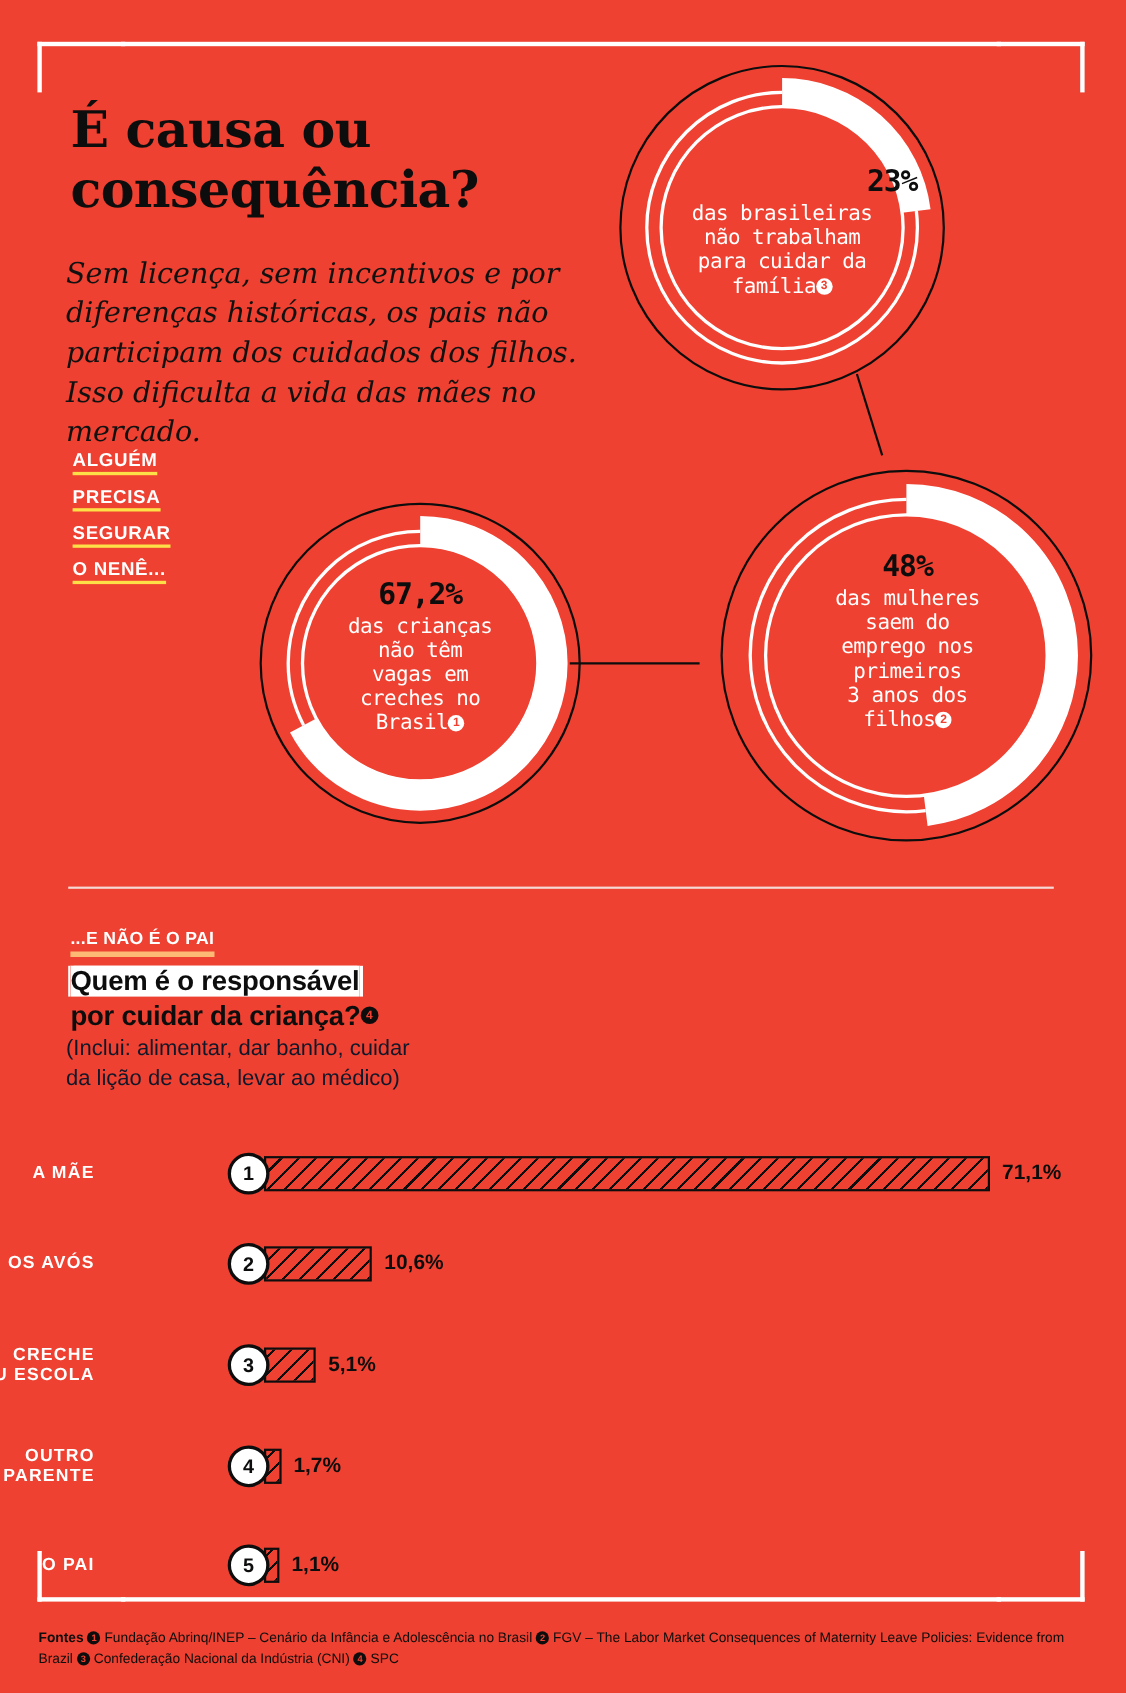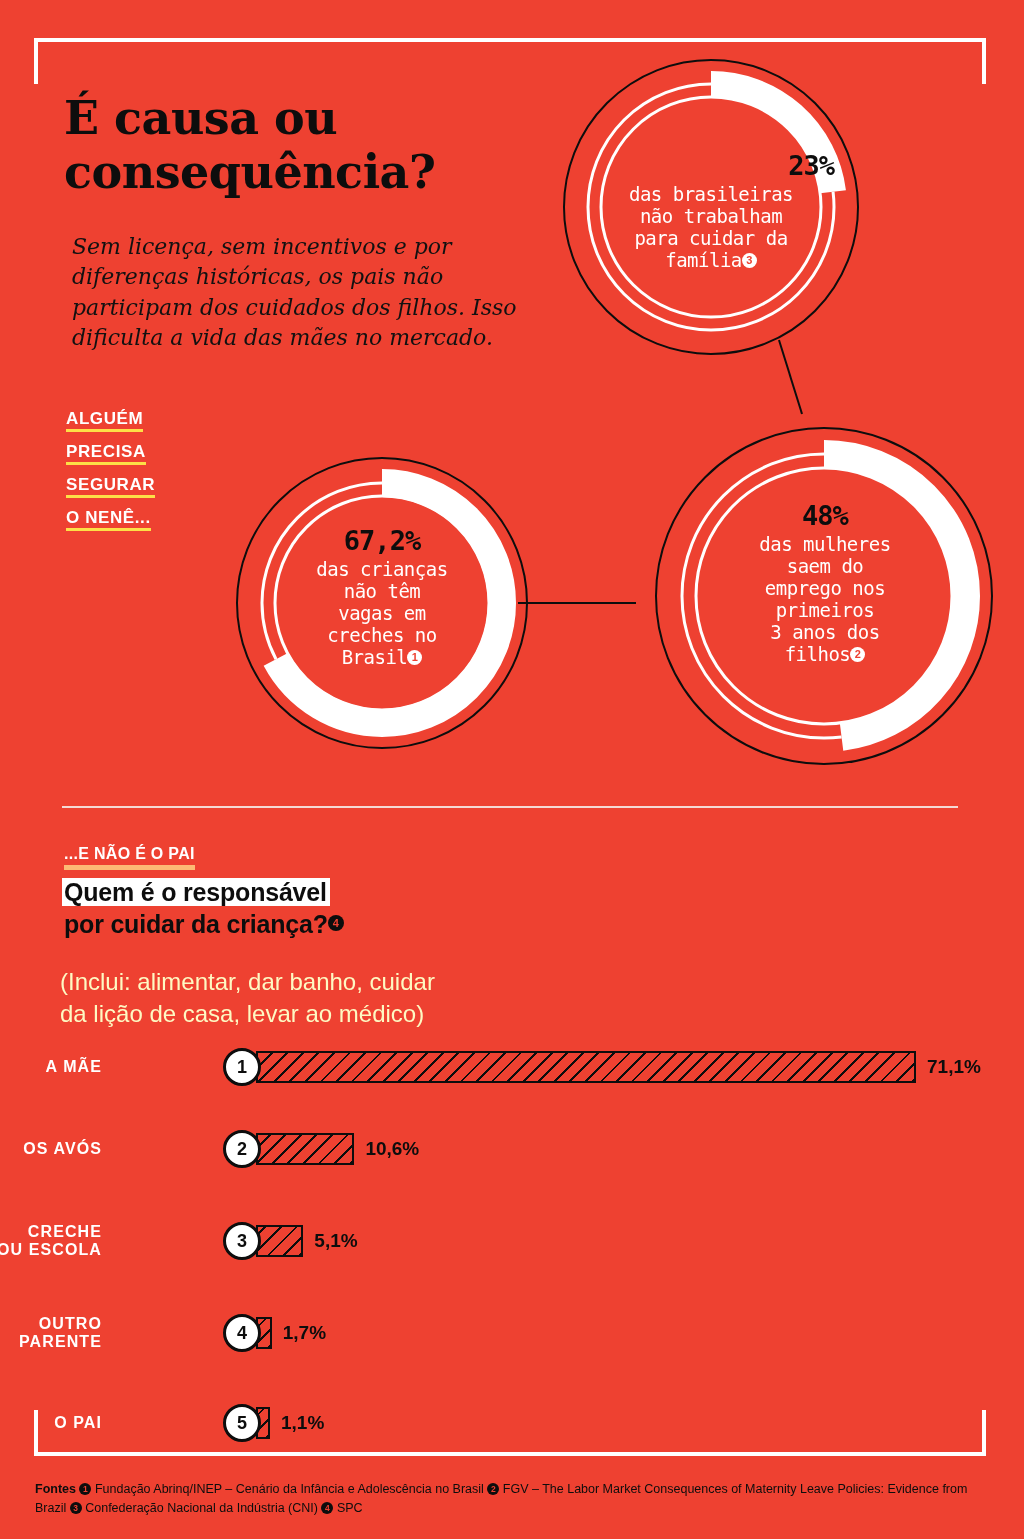--- a/index.html
+++ b/index.html
@@ -34,24 +34,24 @@
   .headline {
     position: absolute; left: 64px; top: 92px; width: 460px;
     font-family: "DejaVu Serif", serif;
     font-weight: 700;
     font-size: 46px;
     line-height: 1.17;
     color: #0d0d0d;
     letter-spacing: -0.5px;
   }
   .deck {
-    position: absolute; left: 72px; top: 232px; width: 470px;
+    position: absolute; left: 60px; top: 232px; width: 470px;
     font-family: "DejaVu Serif", serif;
     font-style: italic;
-    font-size: 22px;
+    font-size: 26px;
     line-height: 1.38;
     color: #111;
   }
 
   
   .kicker-left {
     position: absolute; left: 66px; top: 410px; width: 190px;
     font-family: "Liberation Sans", sans-serif;
     font-weight: 700;
     font-size: 17px;
@@ -142,30 +142,30 @@
     color: #ee4131;
     font-family: "Liberation Sans", sans-serif;
     font-size: 11px;
     font-weight: 700;
     line-height: 16px;
     text-align: center;
     vertical-align: 6px;
     letter-spacing: 0;
   }
   .q-note {
-    position: absolute; left: 60px; top: 966px; width: 470px;
-    font-family: "Liberation Sans", sans-serif;
-    font-size: 24px;
+    position: absolute; left: 60px; top: 940px; width: 470px;
+    font-family: "Liberation Sans", sans-serif;
+    font-size: 20px;
     line-height: 1.35;
-    color: #fef9c3;
+    color: #0f172a;
   }
 
   
   #bars { position: absolute; left: 0; top: 1040px; width: 1024px; height: 400px; }
-  .bar-row { position: absolute; left: 16px; width: 908px; height: 46px; }
+  .bar-row { position: absolute; left: 0; width: 908px; height: 46px; }
   .bar-label {
     position: absolute;
     right: 822px;
     text-align: right;
     width: 260px;
     font-family: "Liberation Sans", sans-serif;
     font-weight: 700;
     font-size: 16px;
     letter-spacing: 1.1px;
     color: #fff;

